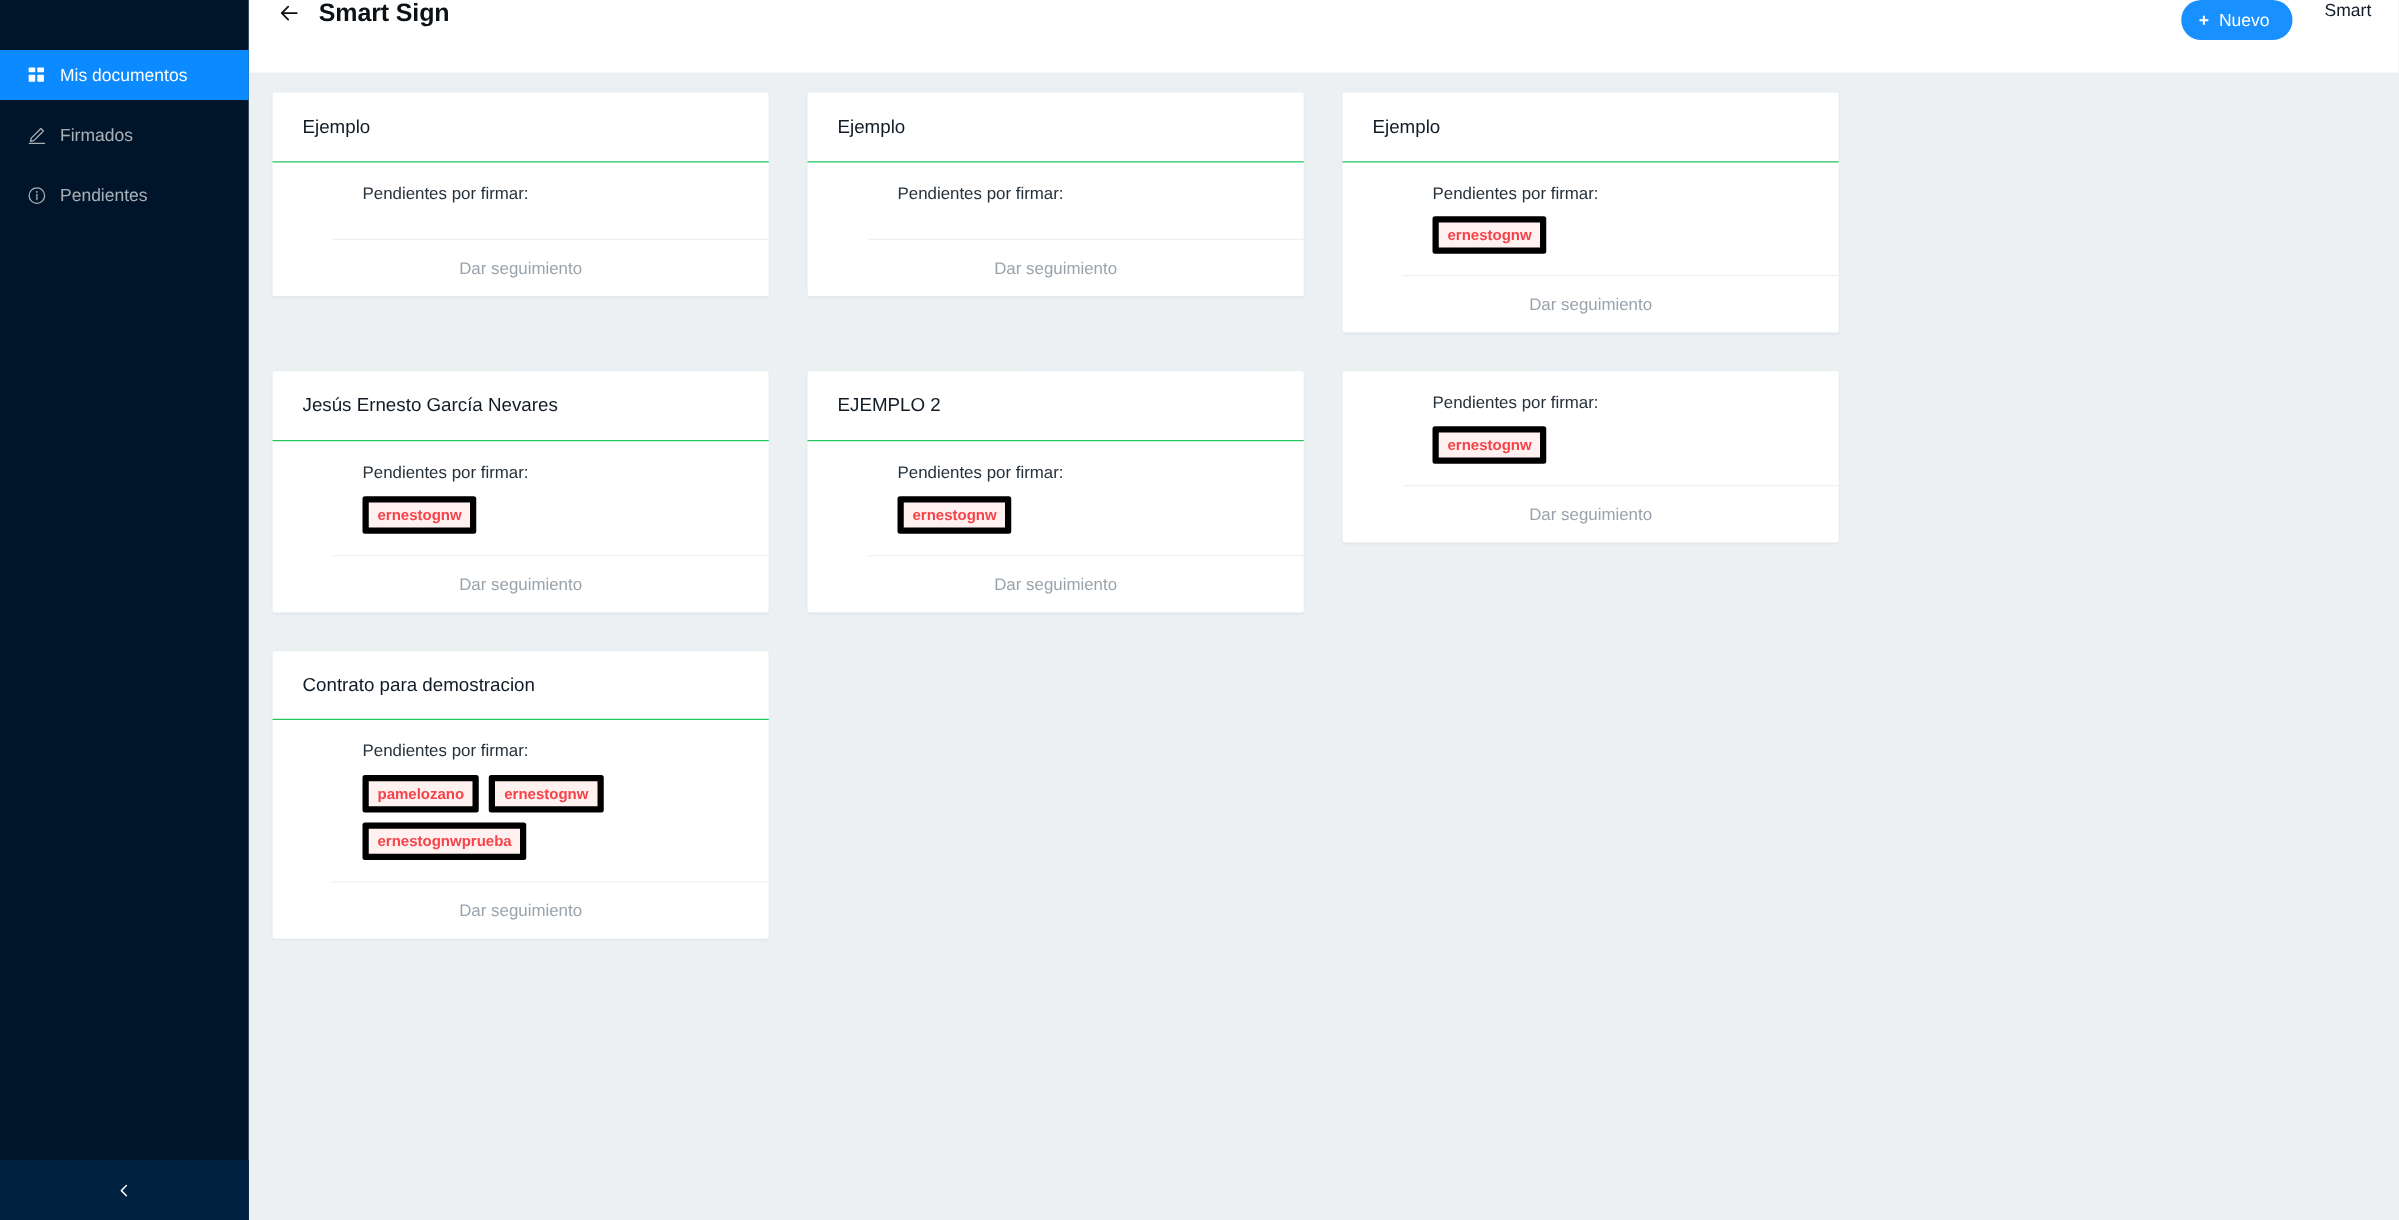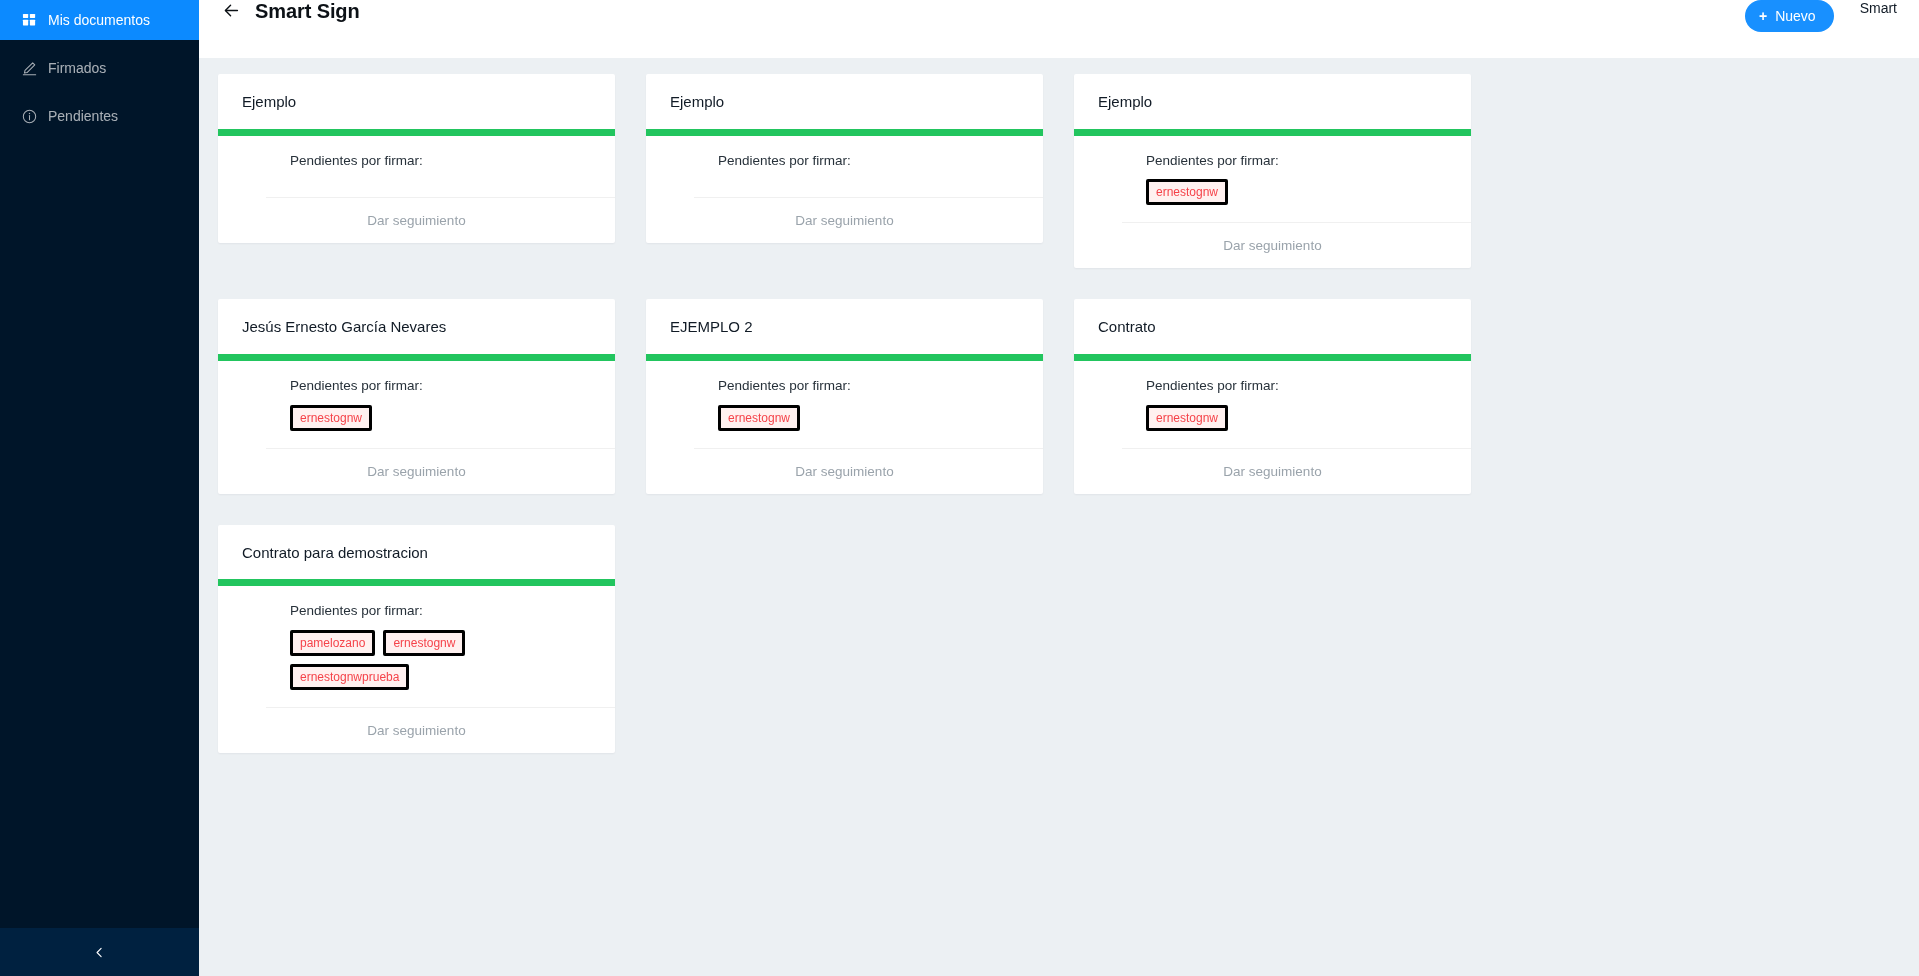--- a/index.html
+++ b/index.html
@@ -26,21 +26,21 @@
   .nav-item {
     height: 40px;
     display: flex;
     align-items: center;
     padding-left: 22px;
     color: rgba(255,255,255,0.66);
     font-size: 14px;
     cursor: pointer;
     user-select: none;
   }
-  .nav-item.active { background: #0c8aff; color: #ffffff; }
+  .nav-item.active { background: #0c8aff; color: #ffffff; margin-top: 40px; }
   .nav-item + .nav-item { margin-top: 8px; }
   .nav-ico {
     width: 15px; height: 15px;
     margin-right: 11px;
     display: inline-flex;
     align-items: center;
     justify-content: center;
     flex: 0 0 15px;
   }
   .nav-ico svg { display: block; }
@@ -127,21 +127,21 @@
   .card {
     width: 397px;
     background: #ffffff;
     border-radius: 2px;
     box-shadow: 0 1px 2px rgba(16,24,40,0.05);
     display: flex;
     flex-direction: column;
   }
   .card-head {
     padding: 18px 24px 17px 24px;
-    border-bottom: 7px solid #22c55e;
+    border-bottom: 1px solid #22c55e;
   }
   .card-title {
     font-size: 15px;
     color: #111b26;
     line-height: 1.3;
     font-weight: normal;
   }
   .card-body {
     padding: 16px 24px 17px 24px;
     border-bottom: 1px solid #f0f0f0;
@@ -155,27 +155,28 @@
   }
   .tags {
     display: flex;
     flex-wrap: wrap;
     gap: 8px 8px;
     margin-top: 9px;
   }
   .tag {
     display: inline-block;
     background: #fff1f0;
-    border: 3px solid #000000;
+    border: 5px solid #000000;
     color: #f5434a;
     border-radius: 2px;
     font-size: 12px;
     line-height: 18px;
     padding: 1px 7px;
     cursor: pointer;
+    font-weight: bold;
   }
   .card-foot {
     height: 45px;
     display: flex;
     align-items: center;
     justify-content: center;
     cursor: pointer;
   }
   .foot-label {
     font-size: 13.5px;
@@ -321,23 +322,20 @@
               <div class="body-label">Pendientes por firmar:</div>
               <div class="tags">
                 <span class="tag">ernestognw</span>
               </div>
             </div>
             <div class="card-foot">
               <span class="foot-label">Dar seguimiento</span>
             </div>
           </div>
           <div class="card">
-            <div class="card-head">
-              <div class="card-title">Contrato</div>
-            </div>
             <div class="card-body">
               <div class="body-label">Pendientes por firmar:</div>
               <div class="tags">
                 <span class="tag">ernestognw</span>
               </div>
             </div>
             <div class="card-foot">
               <span class="foot-label">Dar seguimiento</span>
             </div>
           </div>

